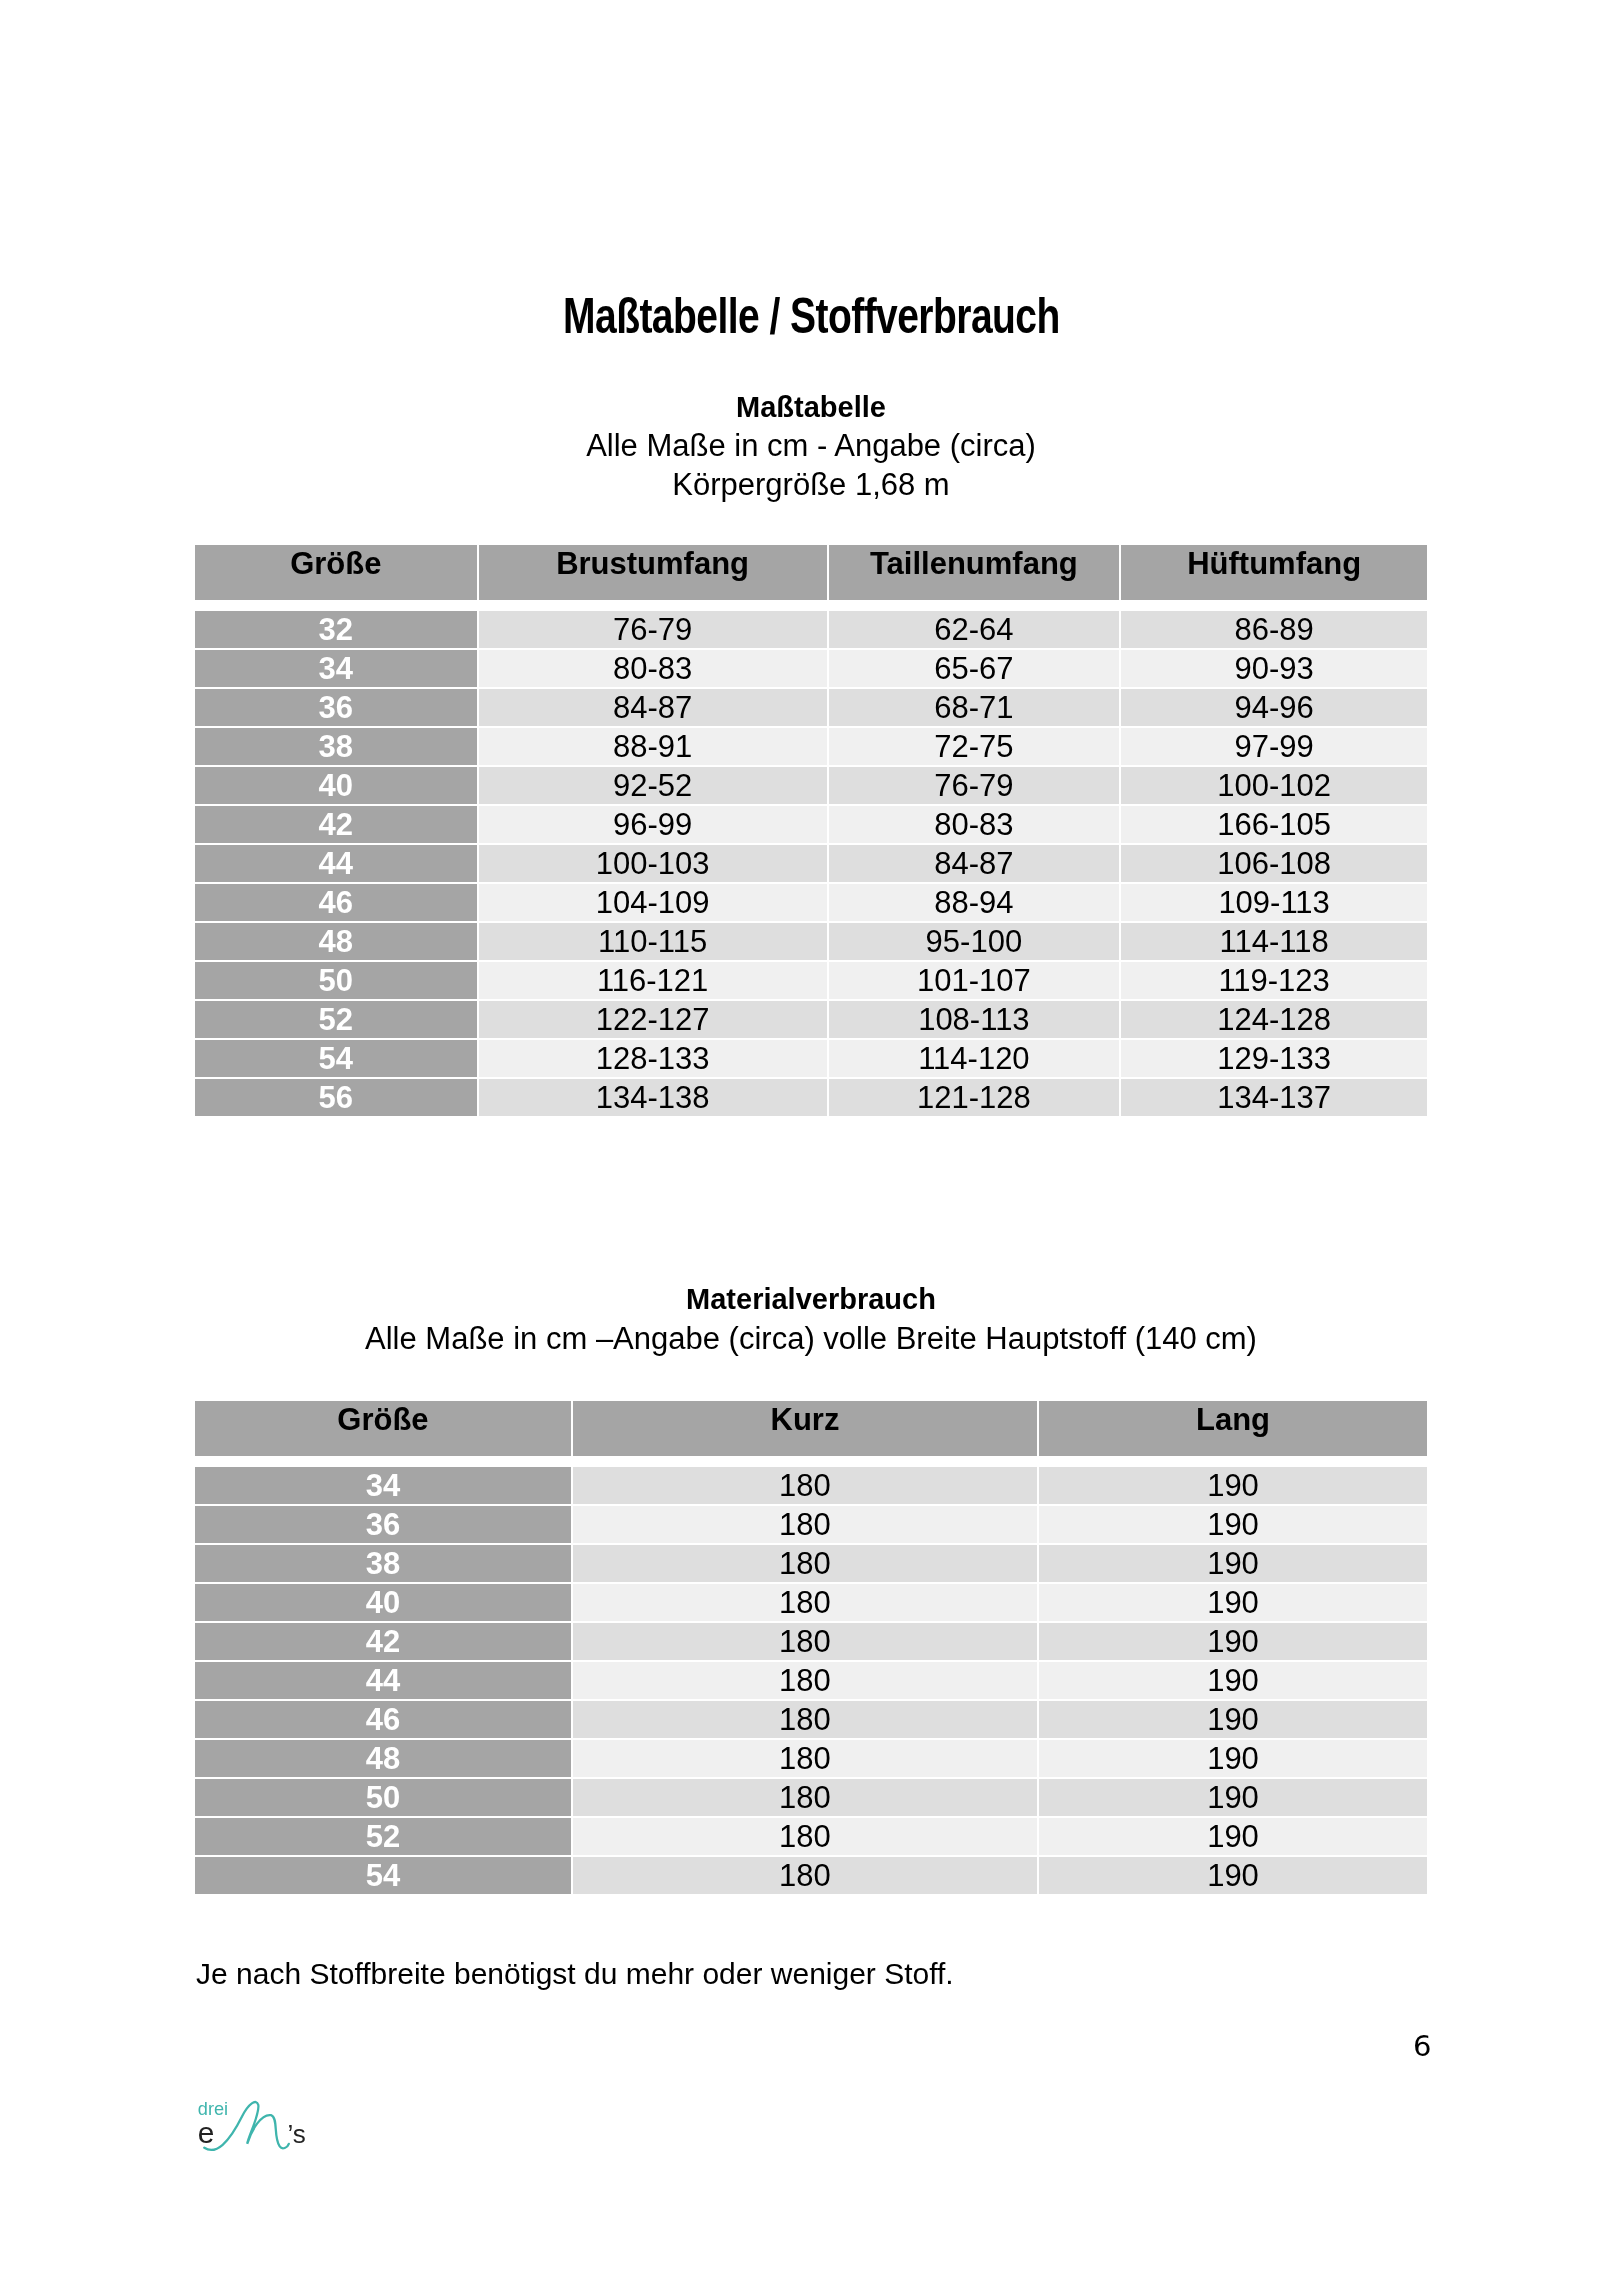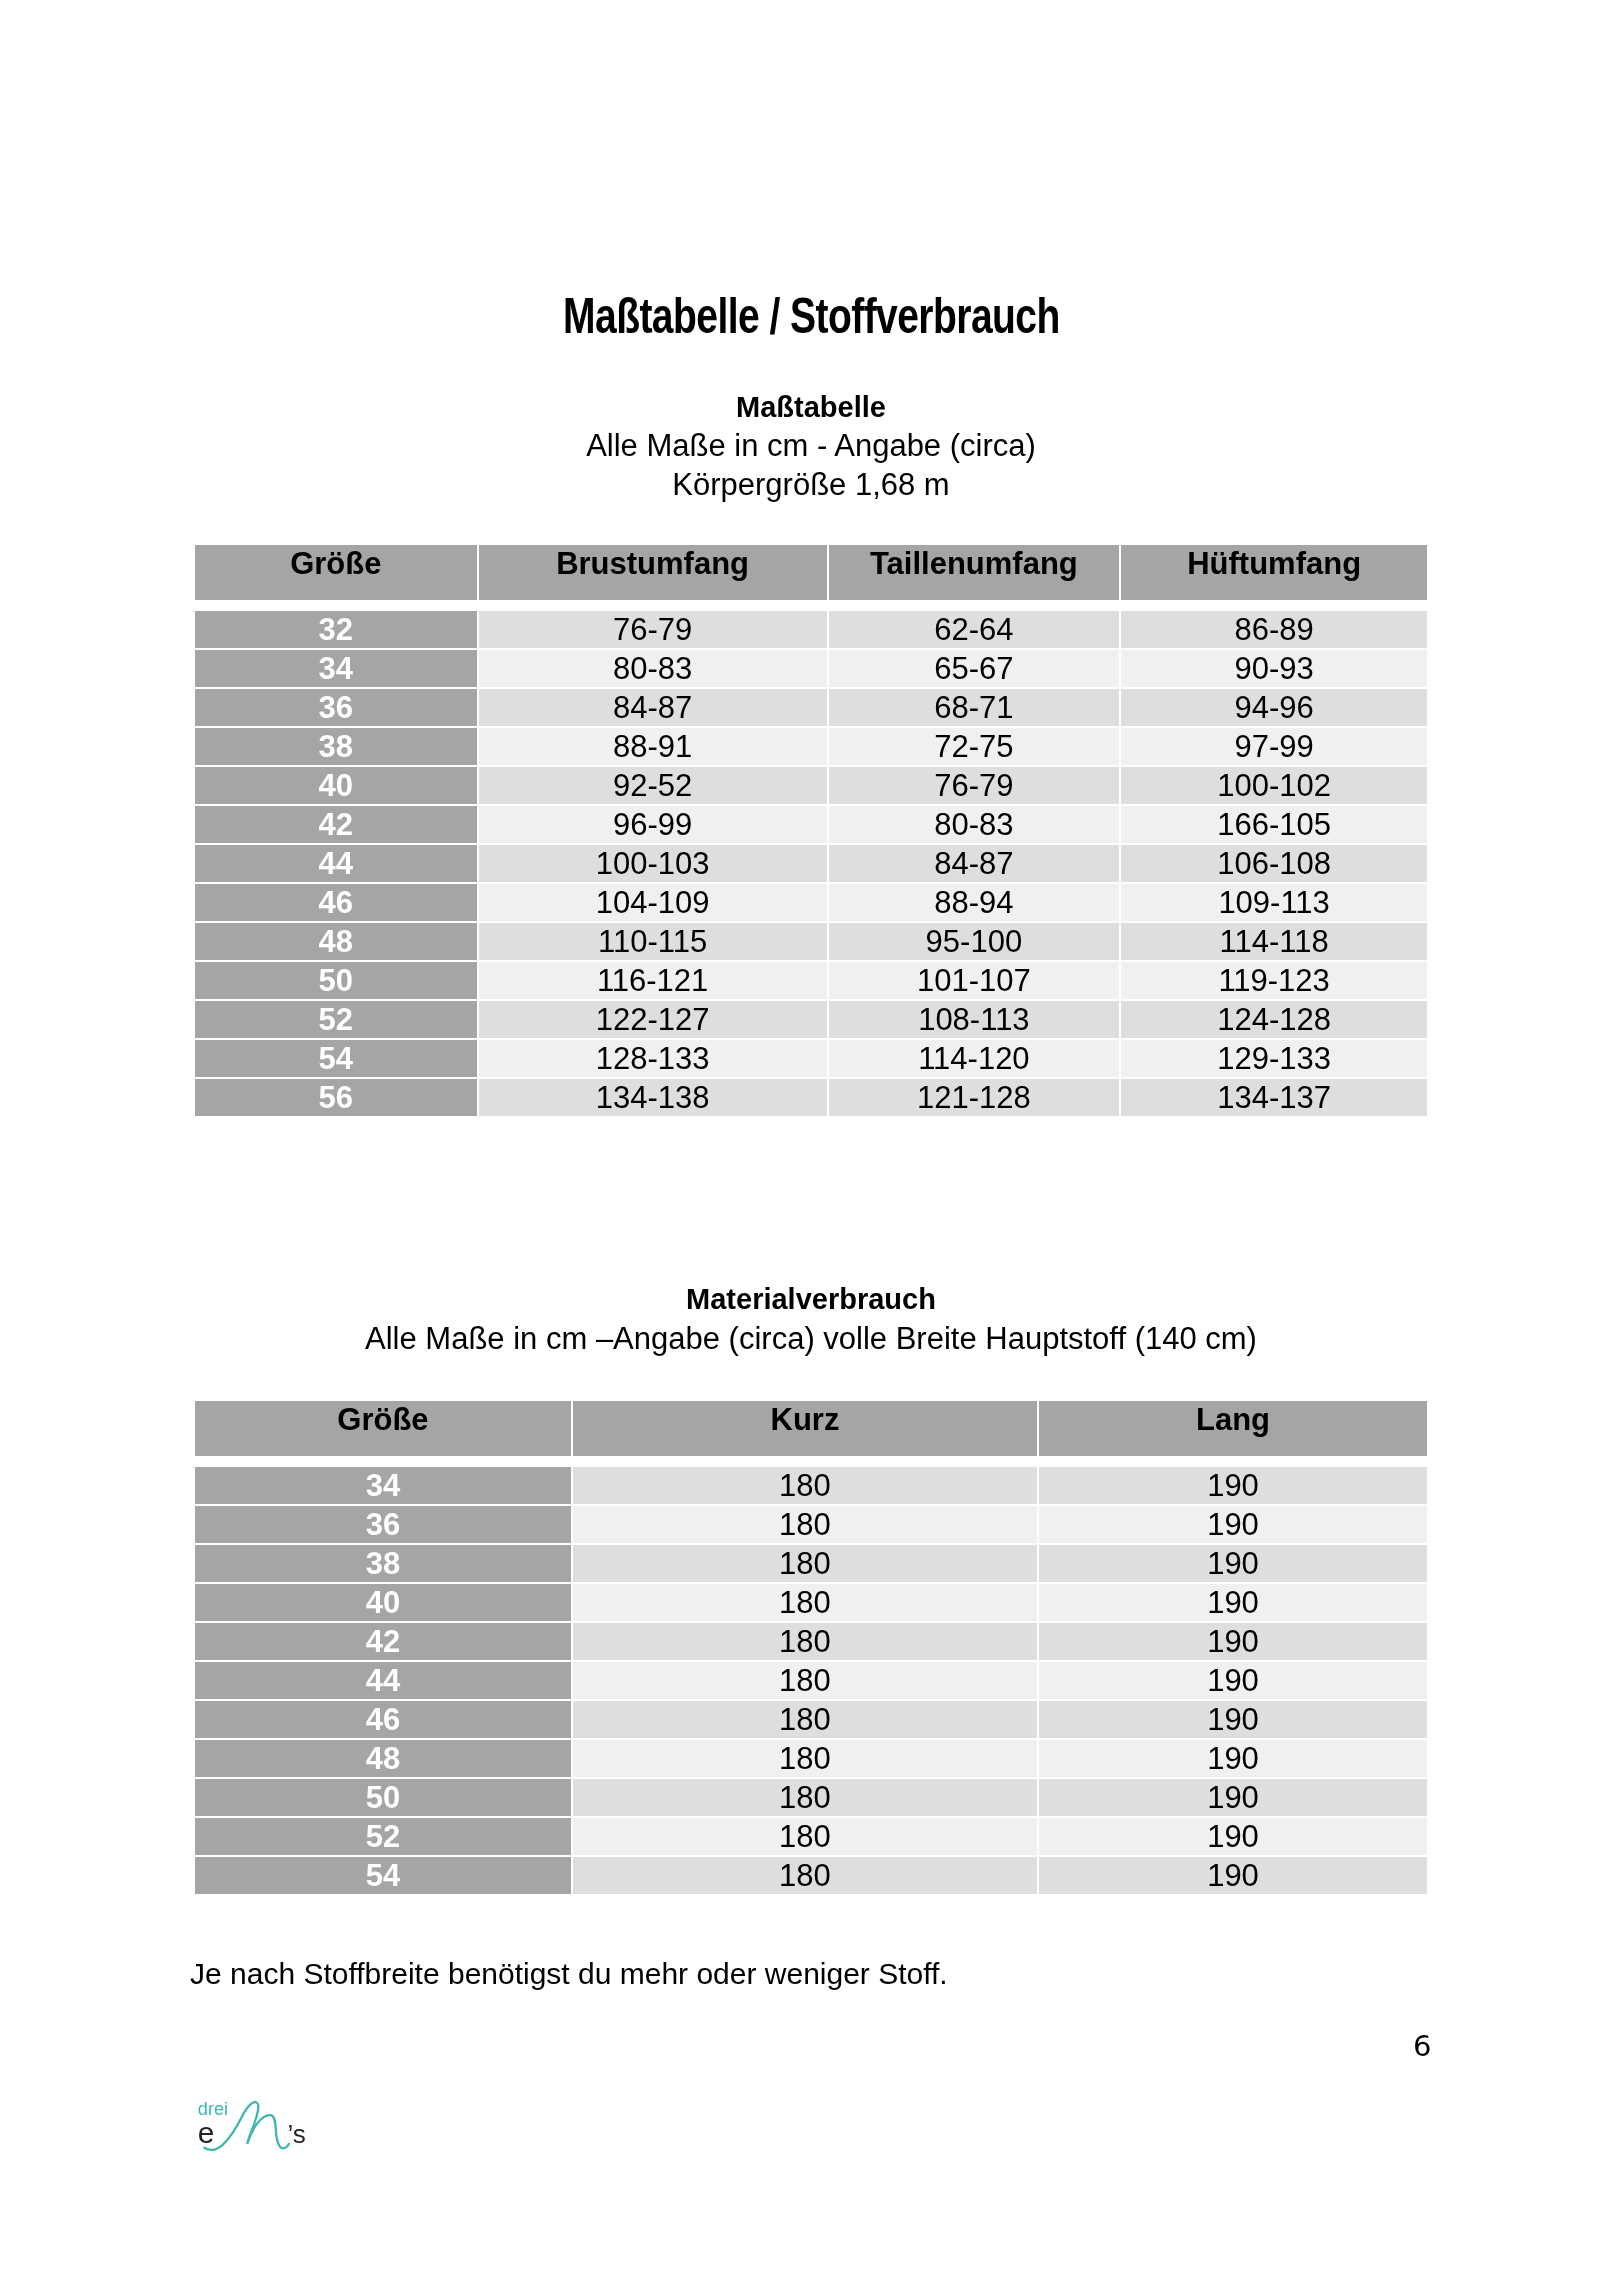--- a/index.html
+++ b/index.html
@@ -20,21 +20,21 @@
                   height: 55px; vertical-align: top; line-height: 37px; }
   table.grid tr.spacer td { height: 8.5px; background: transparent; }
   table.grid td { height: 37px; font-size: 31px; line-height: 37px; border-bottom: 2.6px solid #ffffff; }
   table.grid td.size { background: #a5a5a5; color: #ffffff; font-weight: bold; }
   table.grid tr.odd td.val  { background: #dedede; margin-top: 40px; }
   table.grid tr.even td.val { background: #f0f0f0; }
 
   #table1 { left: 193px; top: 545px; width: 1236px; }
   #table2 { left: 193px; top: 1401px; width: 1236px; }
 
-  #note { left: 190px; top: 1957px; font-size: 30px; white-space: nowrap; }
+  #note { left: 196px; top: 1957px; font-size: 30px; white-space: nowrap; }
   #page-number { left: 1413px; top: 2029px; font-size: 29px; font-family: "DejaVu Sans", sans-serif; }
 
   #logo { left: 196px; top: 2097px; width: 118px; height: 65px; }
 </style>
 </head>
 <body>
 
 <div class="center-text" id="page-title"><span>Maßtabelle / Stoffverbrauch</span></div>
 
 <div class="center-text sec-title" style="top:391px;">Maßtabelle</div>

